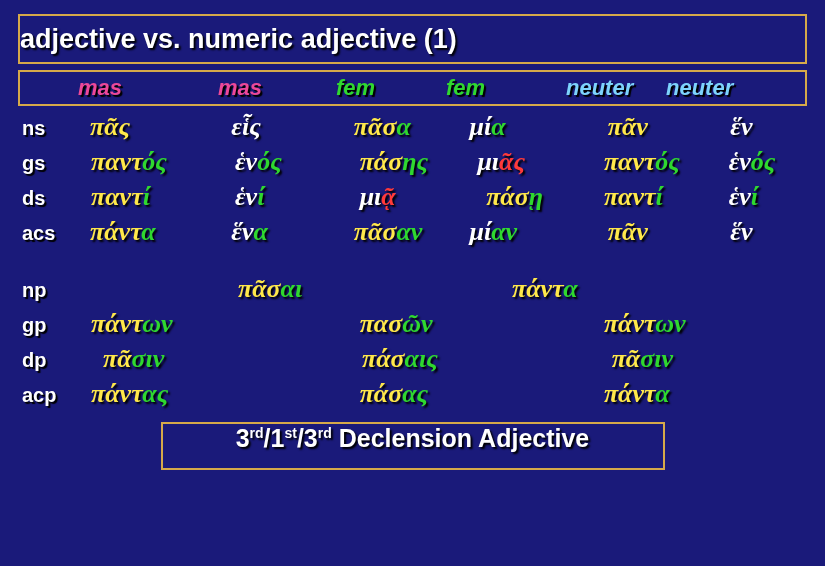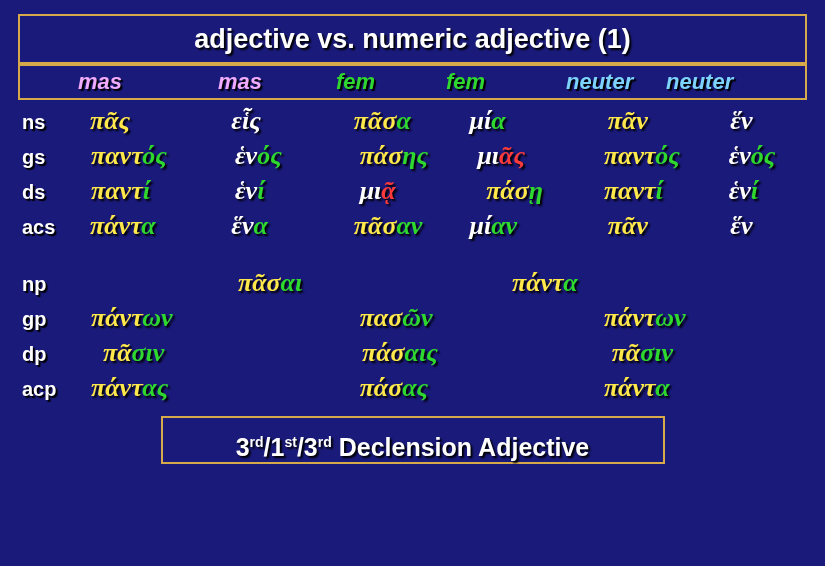--- a/index.html
+++ b/index.html
@@ -17,21 +17,21 @@
     position: relative;
     box-sizing: border-box;
     padding: 14px 18px;
   }
   .title-box {
     border: 2px solid #d6a94a;
     background: #1a1a7a;
     height: 46px;
     display: flex;
     align-items: center;
-    justify-content: center;
+    margin-bottom: 6px;
   }
   .title-text {
     font-size: 27px;
     font-weight: bold;
     color: #ffffff;
     text-shadow: 2px 2px 2px #000;
   }
   .header-box {
     border: 2px solid #d6a94a;
     height: 36px;
@@ -39,21 +39,21 @@
     align-items: center;
     padding-left: 58px;
     box-sizing: border-box;
   }
   .header-cell {
     font-size: 22px;
     font-weight: bold;
     font-style: italic;
     text-shadow: 2px 2px 1px #000;
   }
-  .col-mas { color: #f0abfc; }
+  .col-mas { color: #ec4899; }
   .col-fem { color: #2fd82f; }
   .col-neuter { color: #7dd3fc; }
 
   .table-area {
     padding-top: 6px;
     padding-left: 4px;
   }
   .row {
     display: flex;
     align-items: baseline;
@@ -85,21 +85,21 @@
 
   .stem-y { color: #ffe84a; }
   .stem-w { color: #ffffff; font-style: italic; }
   .end-g  { color: #2fd82f; }
   .end-r  { color: #ff3a3a; }
 
   .bottom-box {
     border: 2px solid #d6a94a;
     height: 44px;
     display: flex;
-    align-items: flex-end;
+    align-items: flex-start;
     justify-content: center;
     margin: 8px auto 0;
     width: 500px;
   }
   .bottom-text {
     font-size: 25px;
     font-weight: bold;
     color: #ffffff;
     text-shadow: 2px 2px 2px #000;
   }

